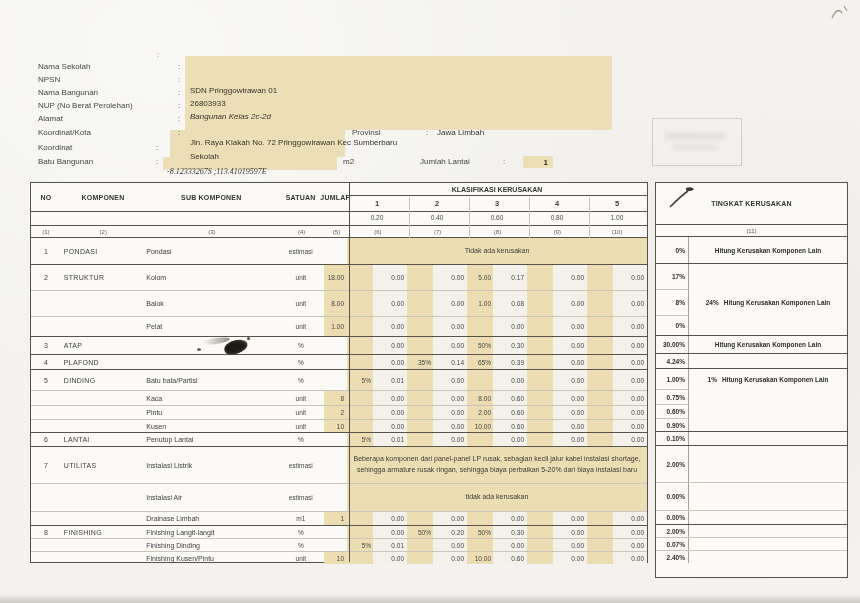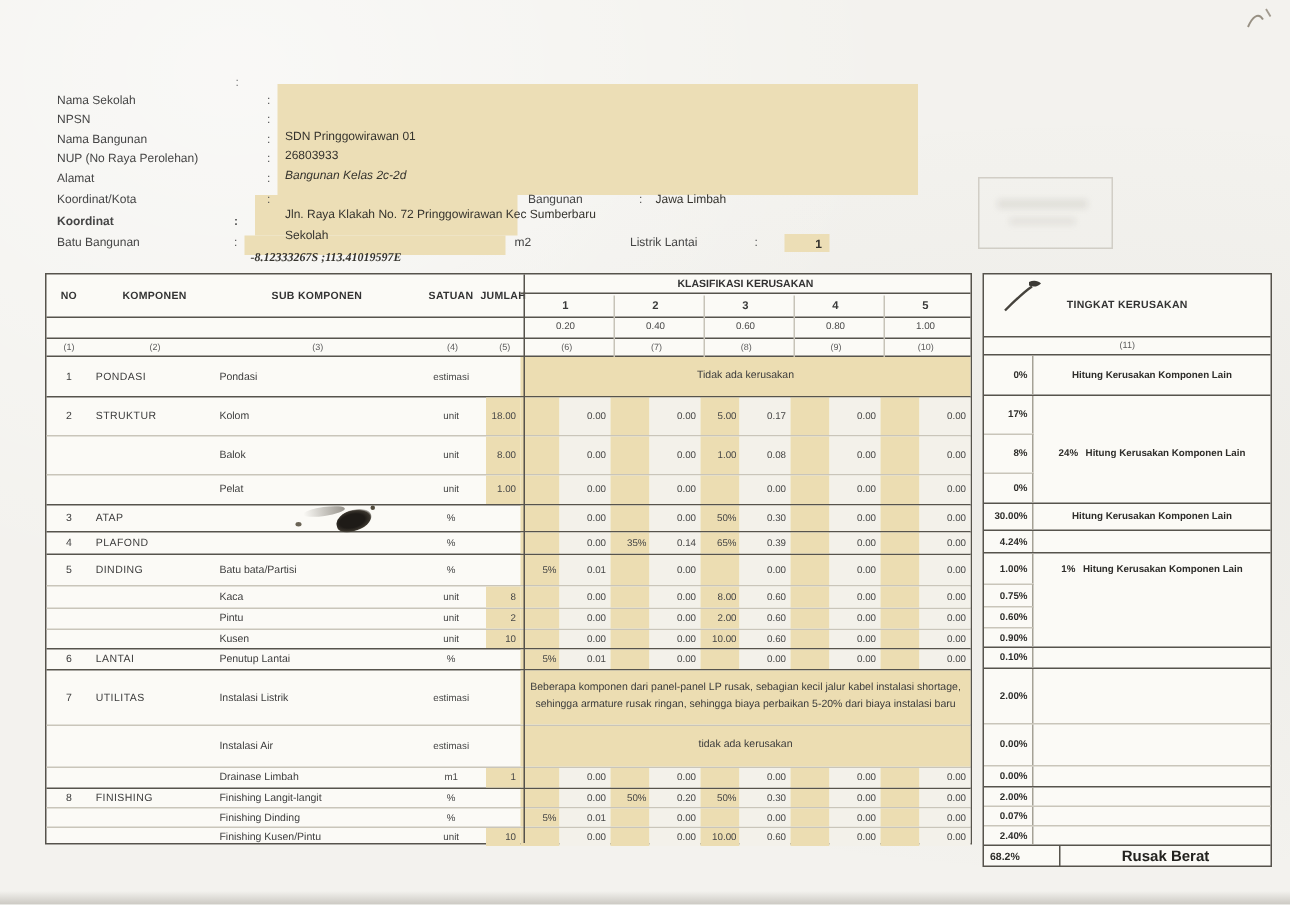--- a/index.html
+++ b/index.html
@@ -119,50 +119,50 @@
         <div class="flabel">NPSN</div>
         <div class="fcolon" style="left: 140px;">:</div>
         <div class="fvalue" style="left: 152px;">26803933</div>
       </div>
       <div class="frow" style="top: 26px;">
         <div class="flabel">Nama Bangunan</div>
         <div class="fcolon" style="left: 140px;">:</div>
         <div class="fvalue" style="left: 152px; font-style: italic;">Bangunan Kelas 2c-2d</div>
       </div>
       <div class="frow" style="top: 39px;">
-        <div class="flabel">NUP (No Raya Perolehan)</div>
+        <div class="flabel">NUP (No Berat Perolehan)</div>
         <div class="fcolon" style="left: 140px;">:</div>
         <div class="fvalue" style="left: 152px;"></div>
       </div>
       <div class="frow" style="top: 52px;">
         <div class="flabel">Alamat</div>
         <div class="fcolon" style="left: 140px;">:</div>
         <div class="fvalue" style="left: 152px;">Jln. Raya Klakah No. 72 Pringgowirawan Kec Sumberbaru</div>
       </div>
       <div class="frow" style="top: 66px;">
         <div class="flabel">Koordinat/Kota</div>
         <div class="fcolon" style="left: 140px;">:</div>
         <div class="fvalue" style="left: 152px;">Sekolah</div>
       </div>
-      <div class="frow" style="top: 81px; font-weight: bold;">
+      <div class="frow" style="top: 81px;">
         <div class="flabel">Koordinat</div>
         <div class="fcolon" style="left: 118px;">:</div>
         <div class="fvalue italic" style="left: 129px;">-8.12333267S ;113.41019597E</div>
       </div>
       <div class="frow" style="top: 95px;">
         <div class="flabel">Batu Bangunan</div>
         <div class="fcolon" style="left: 118px;">:</div>
         <div class="fvalue" style="left: 129px;"></div>
       </div>
     </div>
-  <div class="abs prov-label">Bangunan</div>
+  <div class="abs prov-label">Provinsi</div>
   <div class="abs prov-colon">:</div>
   <div class="abs prov-value">Jawa Limbah</div>
   <div class="abs m2-label">m2</div>
-  <div class="abs jl-label">Listrik Lantai</div>
+  <div class="abs jl-label">Jumlah Lantai</div>
   <div class="abs jl-colon">:</div>
   <div class="abs jl-cell">1</div>
 
   <div class="tleft">
     <div class="hrowA">
       <div class="hc" style="width:30px">NO</div>
       <div class="hc" style="width:85px">KOMPONEN</div>
       <div class="hc" style="width:133px">SUB KOMPONEN</div>
       <div class="hc" style="width:47px">SATUAN</div>
       <div class="hc" style="width:23px">JUMLAH</div>
@@ -586,24 +586,20 @@
         </div>
         <div class="tkrow" style="height: 13px; border-top: 1px solid rgb(201, 197, 186);">
           <div class="tkpct">0.07%</div>
           <div class="tknote"></div>
         </div>
         <div class="tkrow" style="height: 13px; border-top: 1px solid rgb(201, 197, 186);">
           <div class="tkpct">2.40%</div>
           <div class="tknote"></div>
         </div>
       </div>
-    <div class="tk-total">
-      <div class="tkpct">68.2%</div>
-      <div class="tk-total-label">Rusak Berat</div>
-    </div>
   </div>
 
   <div class="blot"></div>
   <div class="blot-tail"></div>
   <div class="blot-dot1"></div>
   <div class="blot-dot2"></div>
   <svg class="corner-mark" width="30" height="24" viewBox="0 0 30 24">
     <path d="M6,16 C9,9 13,6 16,11" stroke="#8d8577" stroke-width="1.3" fill="none" opacity=".9"></path>
     <path d="M18,4 l3,5" stroke="#8d8577" stroke-width="1.2" fill="none" opacity=".8"></path>
   </svg>

